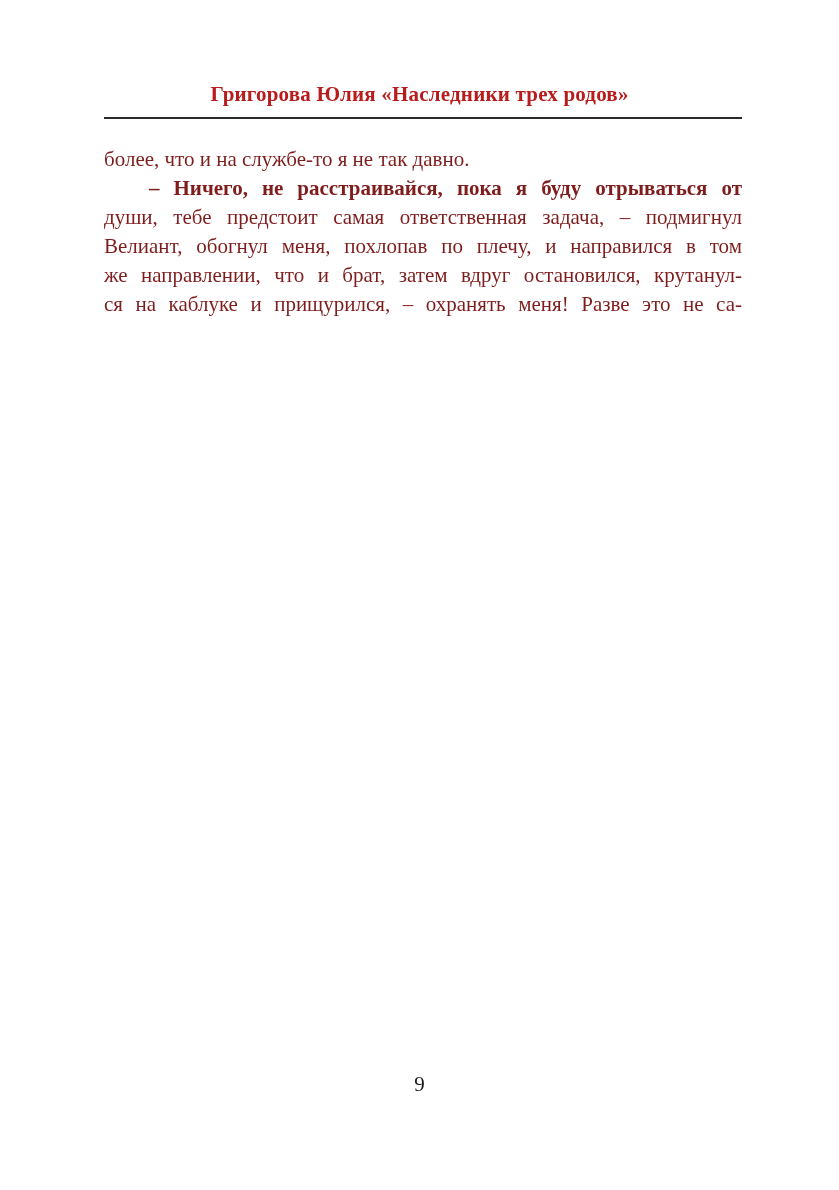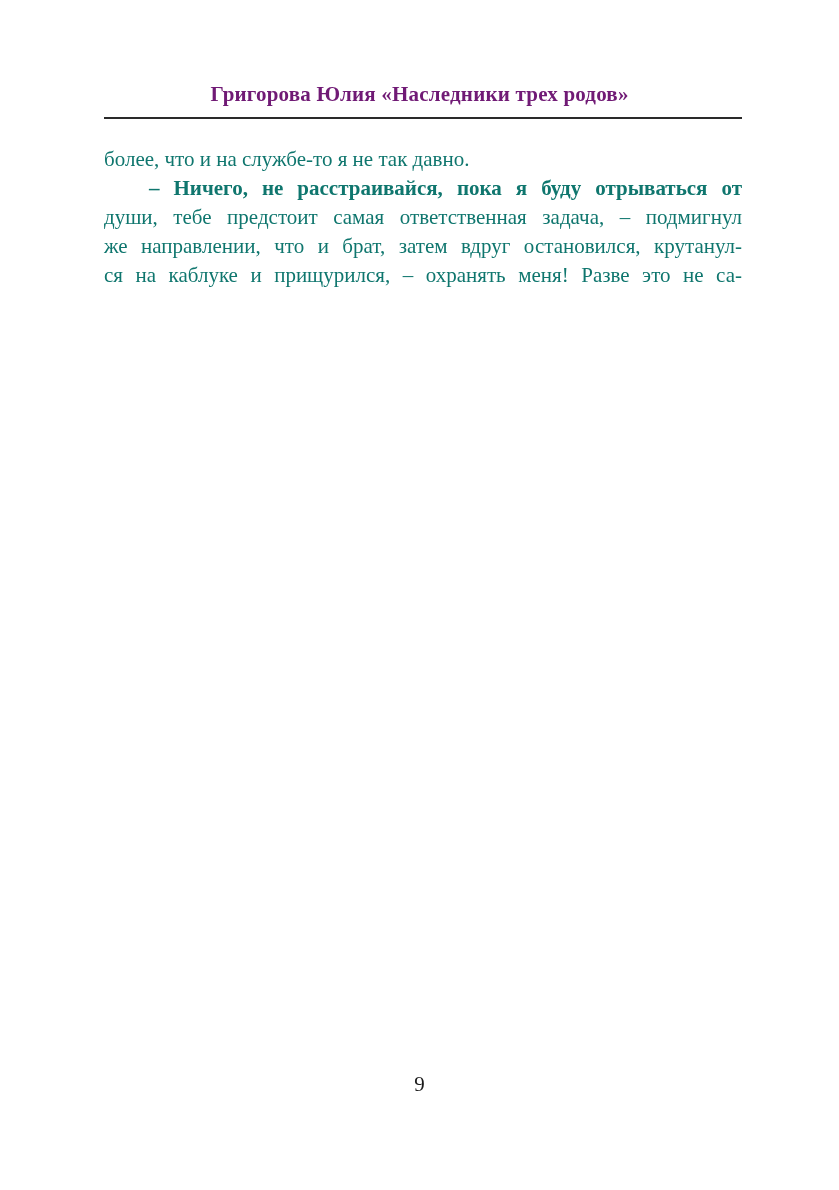--- a/index.html
+++ b/index.html
@@ -18,38 +18,38 @@
   }
   .running-header {
     position: absolute;
     top: 82px;
     left: 0;
     width: 100%;
     text-align: center;
     font-size: 21px;
     font-weight: 700;
     letter-spacing: 0.2px;
-    color: #701a75;
+    color: #b91c1c;
   }
   .header-rule {
     position: absolute;
     top: 117px;
     left: 104px;
     width: 638px;
     height: 2px;
     background: #2a2a2a;
   }
   .body-text {
     position: absolute;
     top: 145px;
     left: 104px;
     width: 638px;
     font-size: 21px;
     line-height: 29px;
-    color: #0f766e;
+    color: #7f1d1d;
   }
   .body-text .line {
     text-align: justify;
     text-align-last: justify;
     white-space: normal;
   }
   .body-text .line.last {
     text-align-last: left;
   }
   .body-text .line.indent {
@@ -71,18 +71,19 @@
 
 <div class="page">
   <div class="running-header">Григорова Юлия «Наследники трех родов»</div>
 
   <div class="header-rule"></div>
 
   <div class="body-text">
       <div class="line last">более, что и на службе-то я не так давно.</div>
       <div class="line indent">– Ничего, не расстраивайся, пока я буду отрываться от</div>
       <div class="line">души, тебе предстоит самая ответственная задача, – подмигнул</div>
+      <div class="line">Велиант, обогнул меня, похлопав по плечу, и направился в том</div>
       <div class="line">же направлении, что и брат, затем вдруг остановился, крутанул-</div>
       <div class="line">ся на каблуке и прищурился, – охранять меня! Разве это не са-</div>
     </div>
 
   <div class="page-number">9</div>
 </div>
 
 </body></html>

